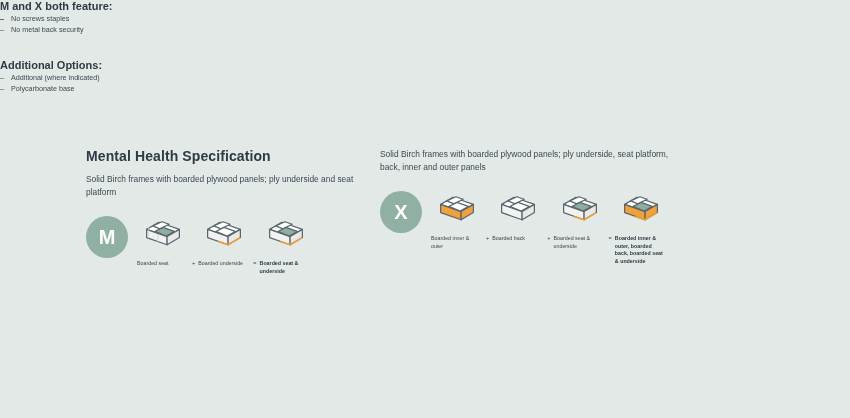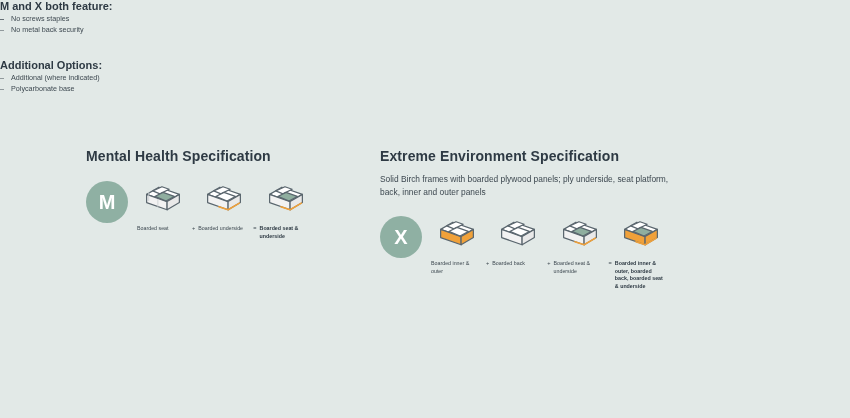--- a/index.html
+++ b/index.html
@@ -128,20 +128,21 @@
     top: 0;
   }
 </style>
 </head>
 <body>
 
 <div id="page">
 
   <div class="spec-col" id="col-m">
     <h2 class="spec-title">Mental Health Specification</h2>
+    <p class="spec-desc">Solid Birch frames with boarded plywood panels; ply underside and seat platform</p>
 
     <div class="strip">
       <div class="badge">M</div>
       <div class="chairs">
 
         <div class="chair-cell">
           <svg class="chair-art" viewBox="0 0 100 86">
             <g fill="none" stroke="#5a666e" stroke-width="2.4" stroke-linejoin="round" stroke-linecap="round">
               <path d="M18 34 L42 20 L82 34 L58 48 Z" fill="#ffffff"></path>
               <path d="M18 34 L18 50 L58 64 L58 48 Z" fill="#f2f2f2"></path>
@@ -182,21 +183,20 @@
             </g>
           </svg>
           <div class="chair-label bold">Boarded seat &amp; underside</div>
         </div>
 
       </div>
     </div>
   </div>
 
   <div class="spec-col" id="col-x">
-    <h2 class="spec-title">Extreme Environment Specification</h2>
     <p class="spec-desc">Solid Birch frames with boarded plywood panels; ply underside, seat platform, back, inner and outer panels</p>
 
     <div class="strip">
       <div class="badge">X</div>
       <div class="chairs">
 
         <div class="chair-cell">
           <svg class="chair-art" viewBox="0 0 100 86">
             <g fill="none" stroke="#5a666e" stroke-width="2.4" stroke-linejoin="round" stroke-linecap="round">
               <path d="M18 34 L42 20 L82 34 L58 48 Z" fill="#ffffff"></path>

